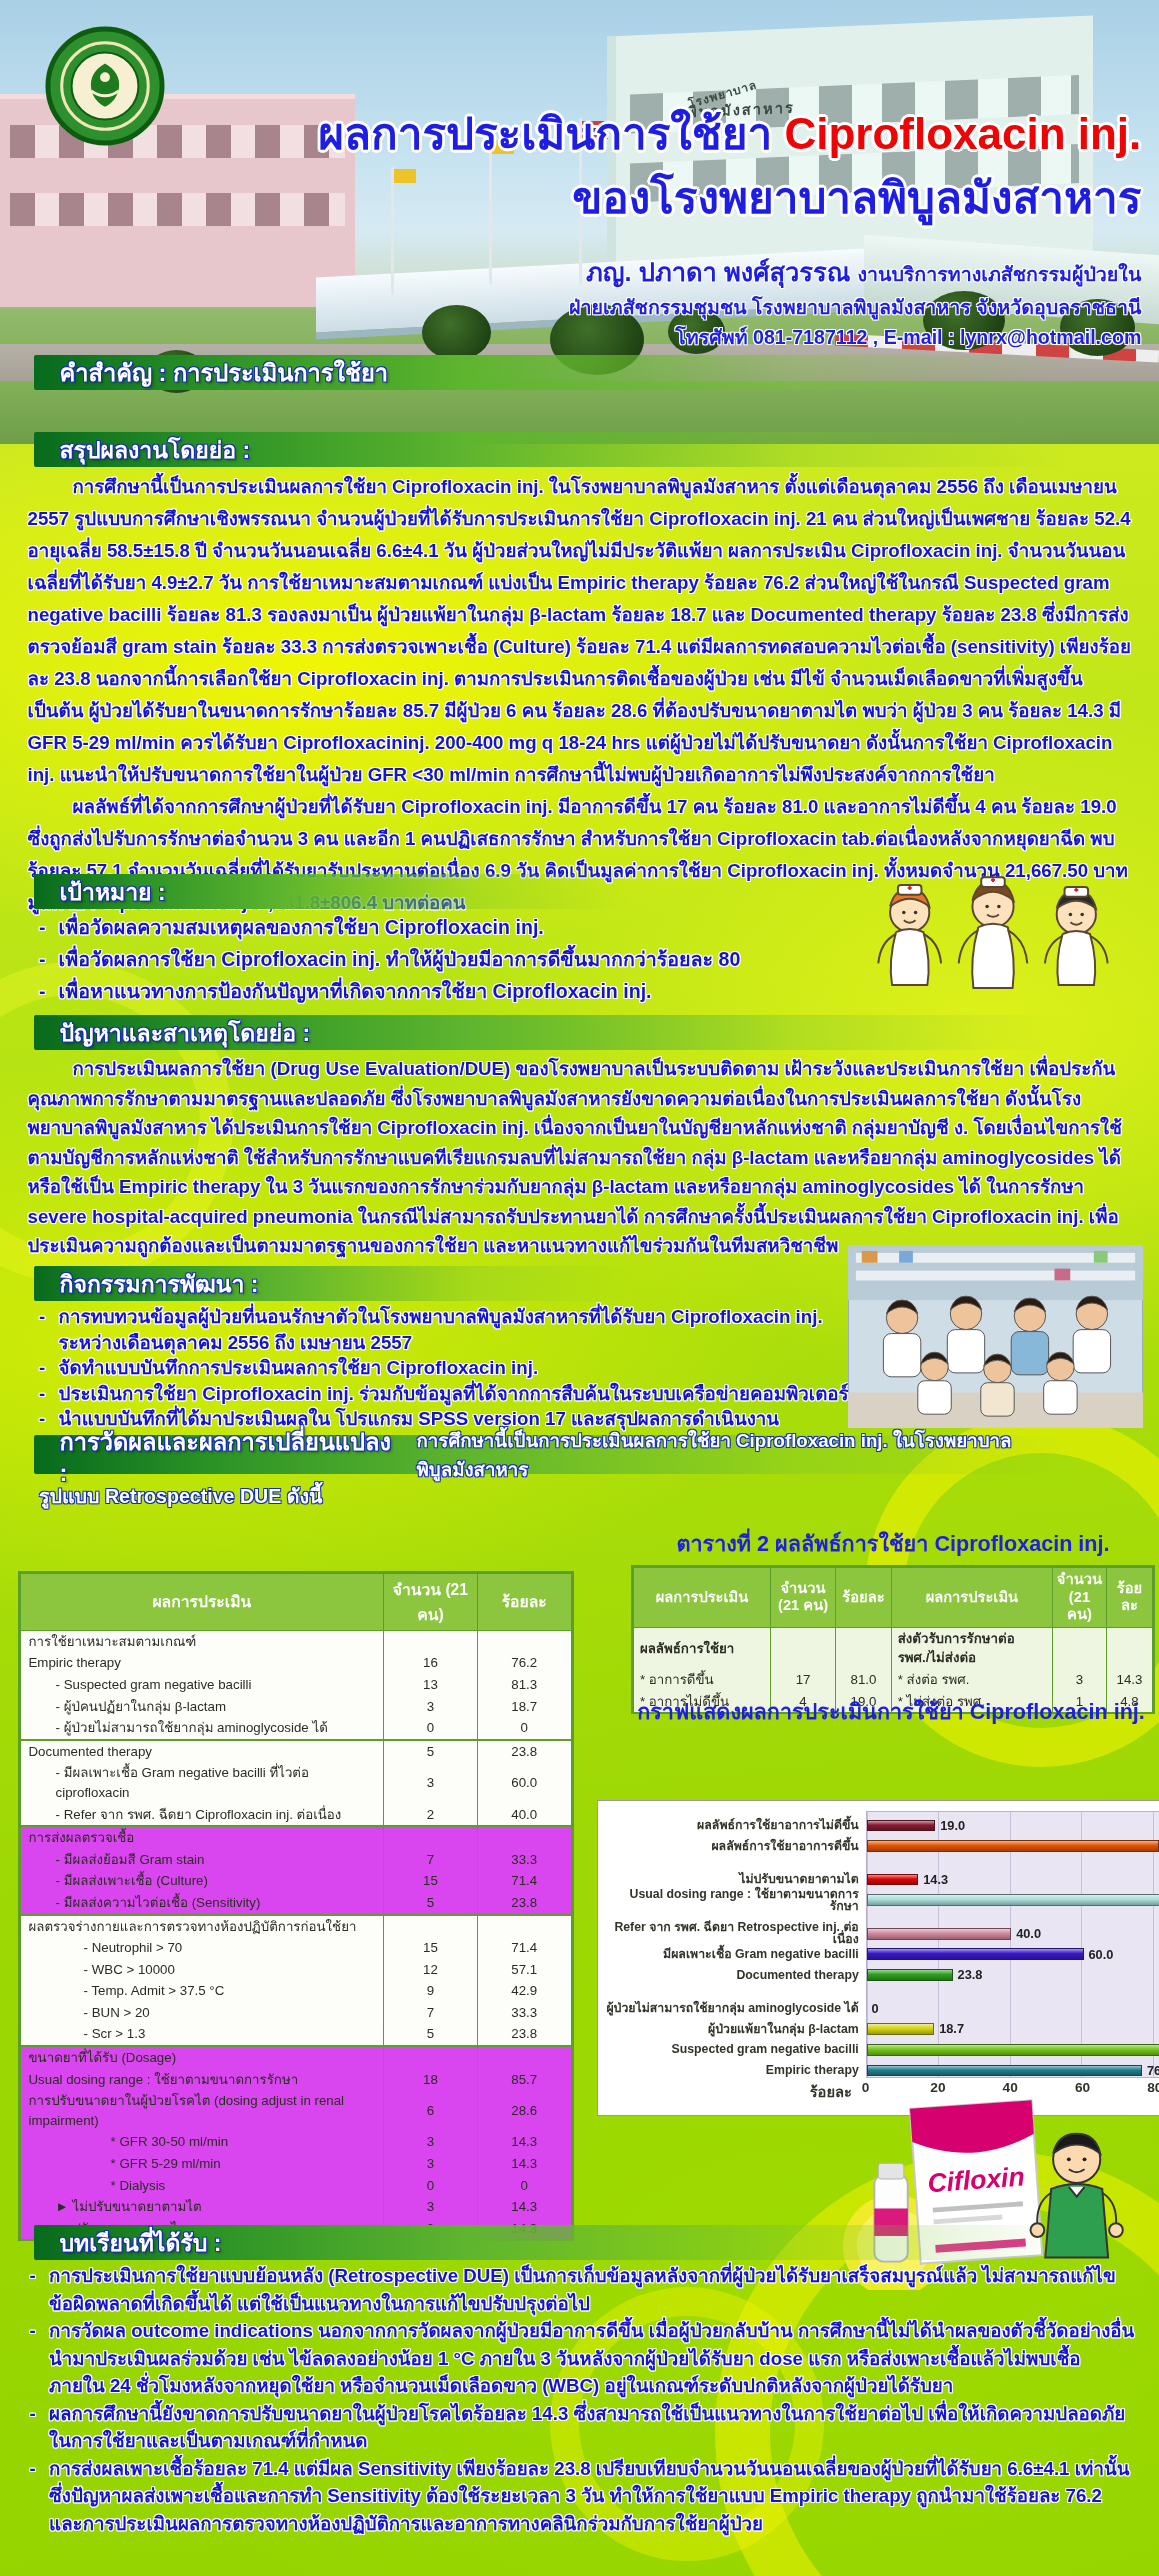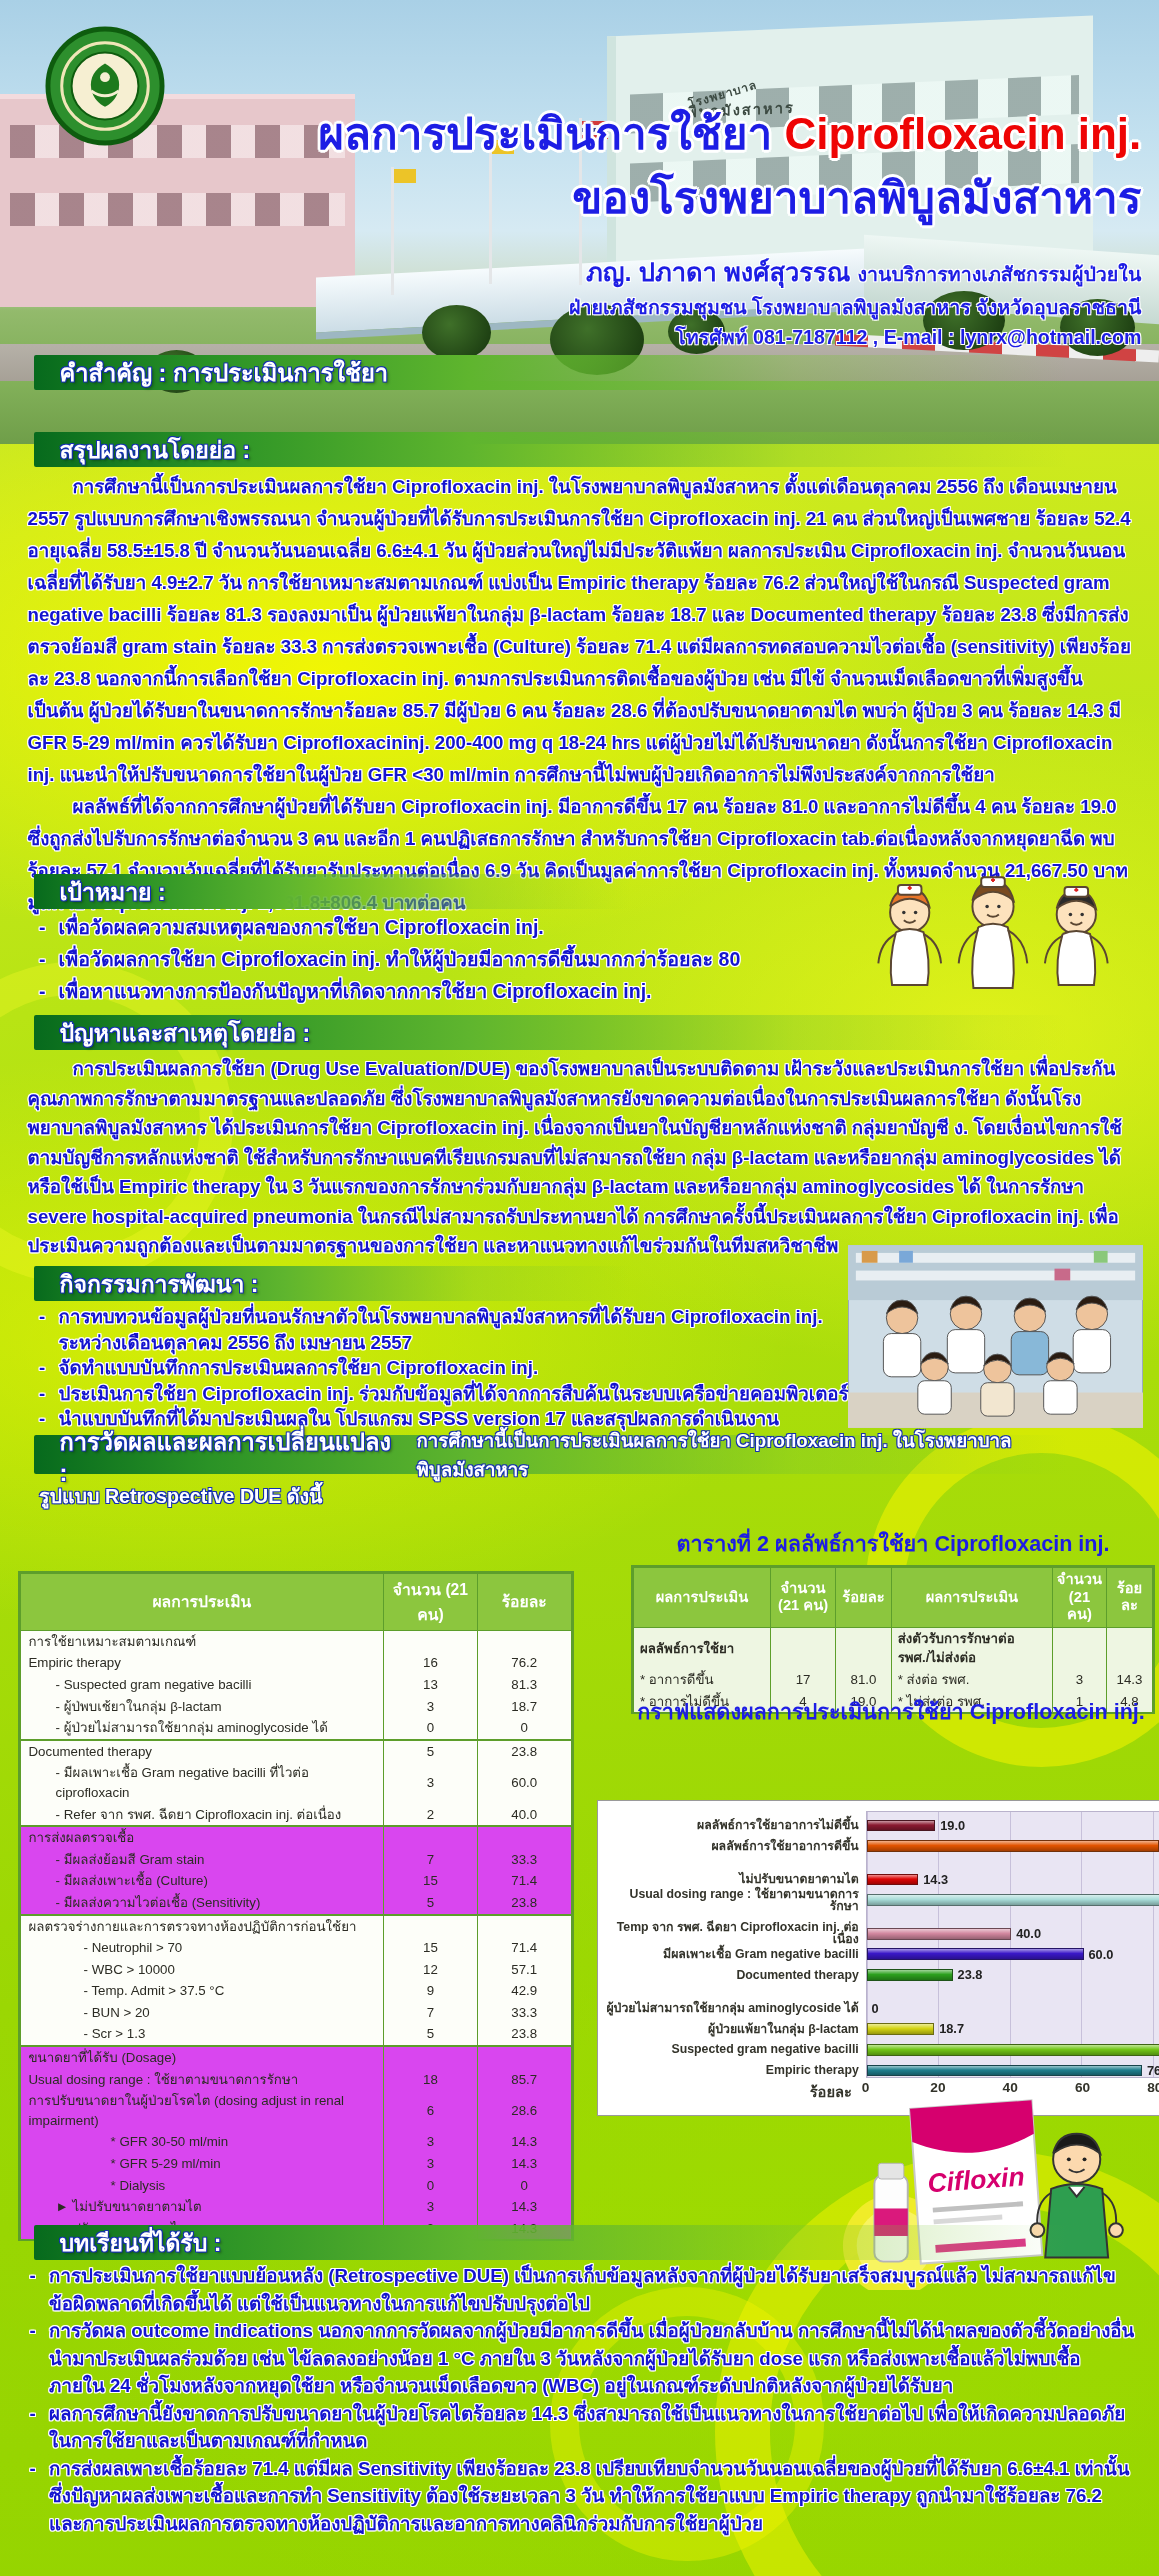--- a/index.html
+++ b/index.html
@@ -302,21 +302,21 @@
           <td style="padding-left: 7.9px;">Empiric therapy</td>
           <td class="num">16</td>
           <td class="num">76.2</td>
         </tr>
         <tr class="">
           <td style="padding-left: 35px;">-   Suspected gram negative bacilli</td>
           <td class="num">13</td>
           <td class="num">81.3</td>
         </tr>
         <tr class="">
-          <td style="padding-left: 35px;">-   ผู้ป่พบเช้ยาในกลุ่ม β-lactam</td>
+          <td style="padding-left: 35px;">-   ผู้ป่คนปฏ้ยาในกลุ่ม β-lactam</td>
           <td class="num">3</td>
           <td class="num">18.7</td>
         </tr>
         <tr class="">
           <td style="padding-left: 35px;">-   ผู้ป่วยไม่สามารถใช้ยากลุ่ม aminoglycoside ได้</td>
           <td class="num">0</td>
           <td class="num">0</td>
         </tr>
         <tr class="gstart">
           <td style="padding-left: 7.9px;">Documented therapy</td>
@@ -509,21 +509,21 @@
         <div class="crow" style="margin-bottom: 14.7px;">
           <div class="clabel">Usual dosing range :  ใช้ยาตามขนาดการรักษา</div>
           <div class="cbararea">
             <div class="cbar" style="width: 85.7%; background: rgb(168, 220, 216);">
               <i></i>
             </div>
             <span class="cval" style="left: calc(85.7% + 5.9px);">85.7</span>
           </div>
         </div>
         <div class="crow" style="margin-bottom: 2px;">
-          <div class="clabel">Temp จาก รพศ. ฉีดยา Ciprofloxacin inj. ต่อเนื่อง</div>
+          <div class="clabel">Refer จาก รพศ. ฉีดยา Retrospective inj. ต่อเนื่อง</div>
           <div class="cbararea">
             <div class="cbar" style="width: 40%; background: rgb(210, 135, 159);">
               <i></i>
             </div>
             <span class="cval" style="left: calc(40% + 5.9px);">40.0</span>
           </div>
         </div>
         <div class="crow" style="margin-bottom: 2px;">
           <div class="clabel">มีผลเพาะเชื้อ Gram negative bacilli</div>
           <div class="cbararea">

